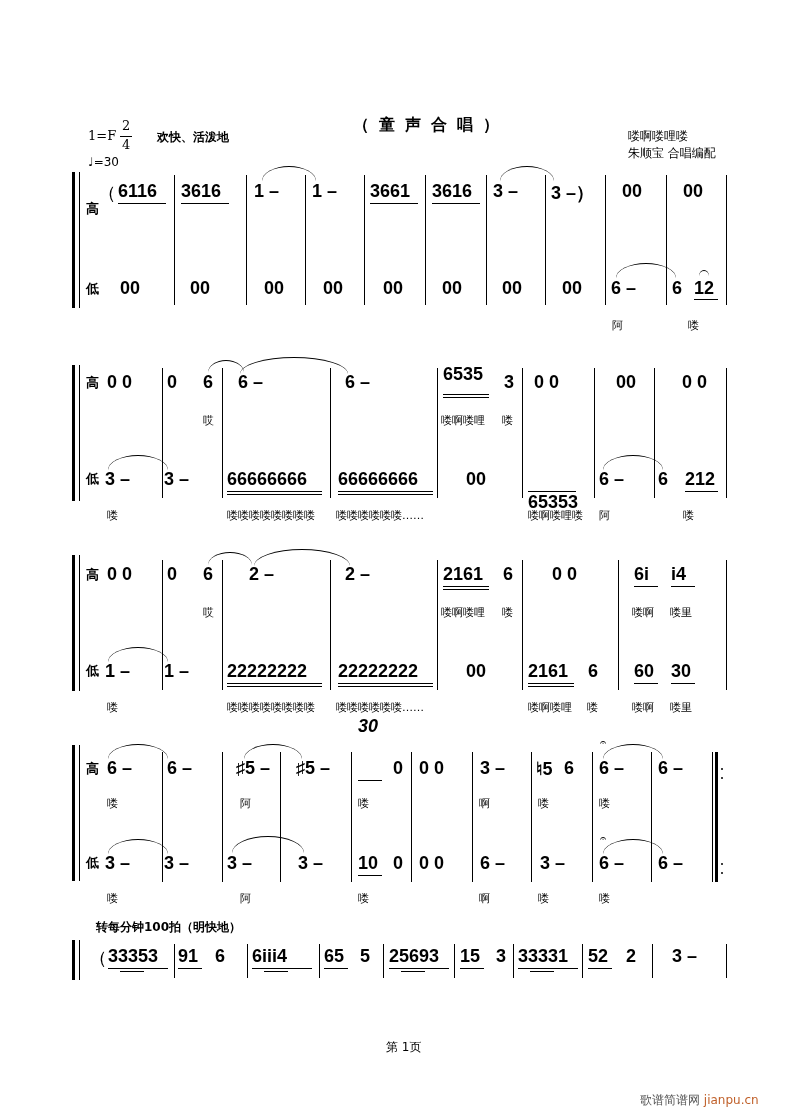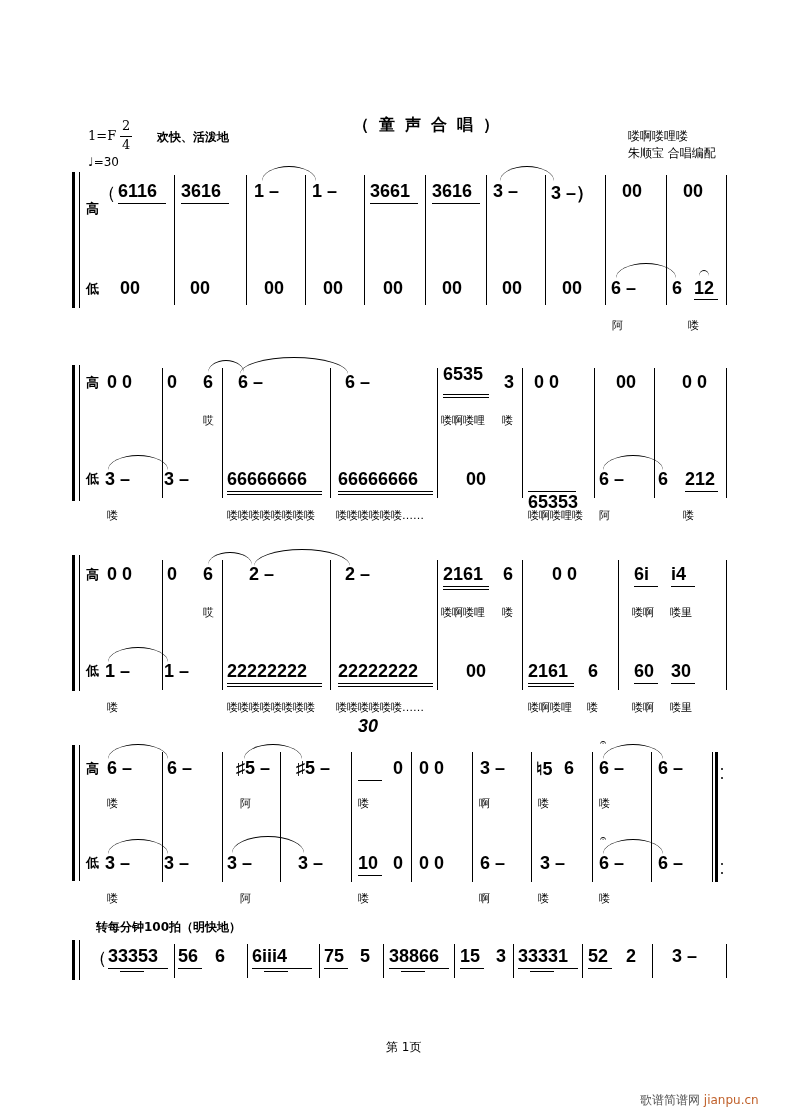--- a/index.html
+++ b/index.html
@@ -281,30 +281,30 @@
   </div>
 
   <div>
     <div class="abs meta bold" style="left:96px;top:919px;">转每分钟100拍（明快地）</div>
     <div class="brace" style="left:72px;top:940px;height:40px;"></div>
     <div class="bar" style="left:79px;top:940px;height:40px;"></div>
     <div class="abs note" style="left:89px;top:946px;font-weight:normal;">（</div>
     <div class="abs note" style="left:108px;top:946px;">33353</div>
     <div class="ul" style="left:108px;top:968px;width:60px;"></div>
     <div class="ul" style="left:120px;top:971px;width:24px;"></div>
-    <div class="abs note" style="left:178px;top:946px;">56</div>
+    <div class="abs note" style="left:178px;top:946px;">91</div>
     <div class="ul" style="left:178px;top:968px;width:24px;"></div>
     <div class="abs note" style="left:215px;top:946px;">6</div>
     <div class="abs note" style="left:252px;top:946px;">6iii4</div>
     <div class="ul" style="left:252px;top:968px;width:60px;"></div>
     <div class="ul" style="left:264px;top:971px;width:24px;"></div>
-    <div class="abs note" style="left:324px;top:946px;">75</div>
+    <div class="abs note" style="left:324px;top:946px;">65</div>
     <div class="ul" style="left:324px;top:968px;width:24px;"></div>
     <div class="abs note" style="left:360px;top:946px;">5</div>
-    <div class="abs note" style="left:389px;top:946px;">38866</div>
+    <div class="abs note" style="left:389px;top:946px;">25693</div>
     <div class="ul" style="left:389px;top:968px;width:60px;"></div>
     <div class="ul" style="left:401px;top:971px;width:24px;"></div>
     <div class="abs note" style="left:460px;top:946px;">15</div>
     <div class="ul" style="left:460px;top:968px;width:24px;"></div>
     <div class="abs note" style="left:496px;top:946px;">3</div>
     <div class="abs note" style="left:518px;top:946px;">33331</div>
     <div class="ul" style="left:518px;top:968px;width:60px;"></div>
     <div class="ul" style="left:530px;top:971px;width:24px;"></div>
     <div class="abs note" style="left:588px;top:946px;">52</div>
     <div class="ul" style="left:588px;top:968px;width:24px;"></div>

